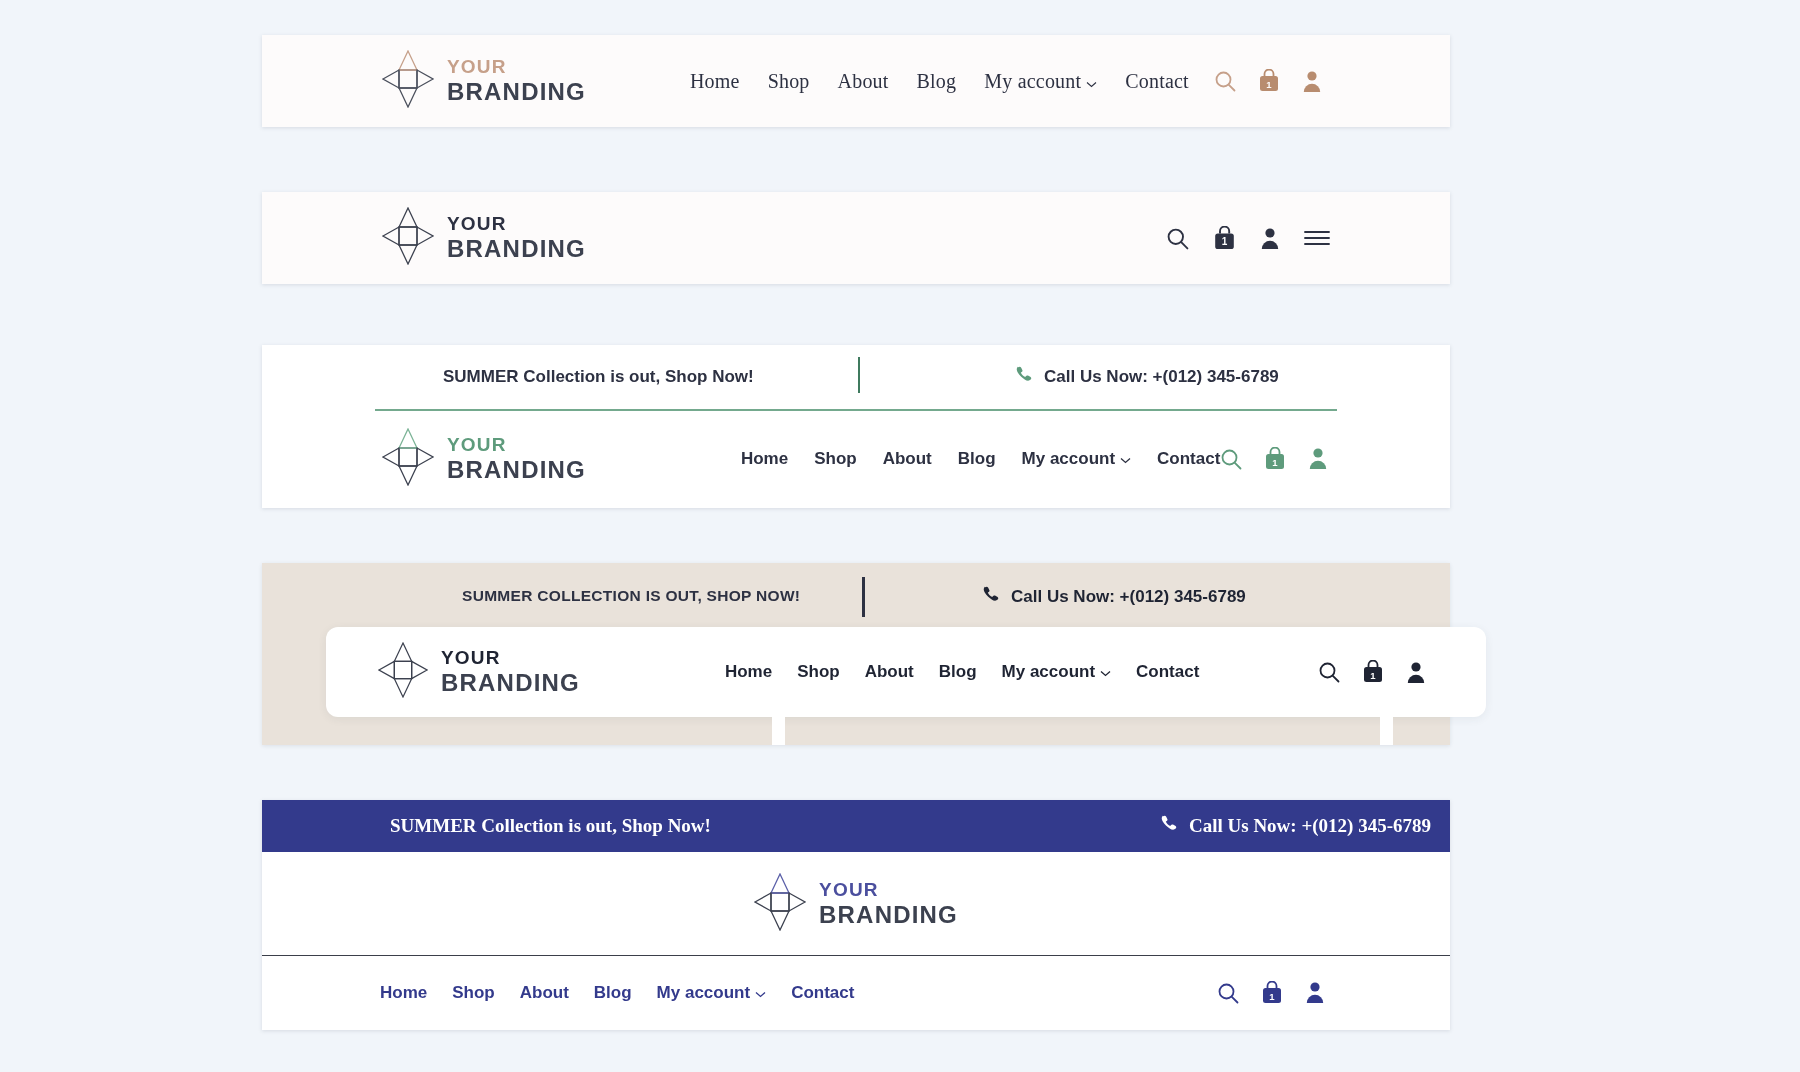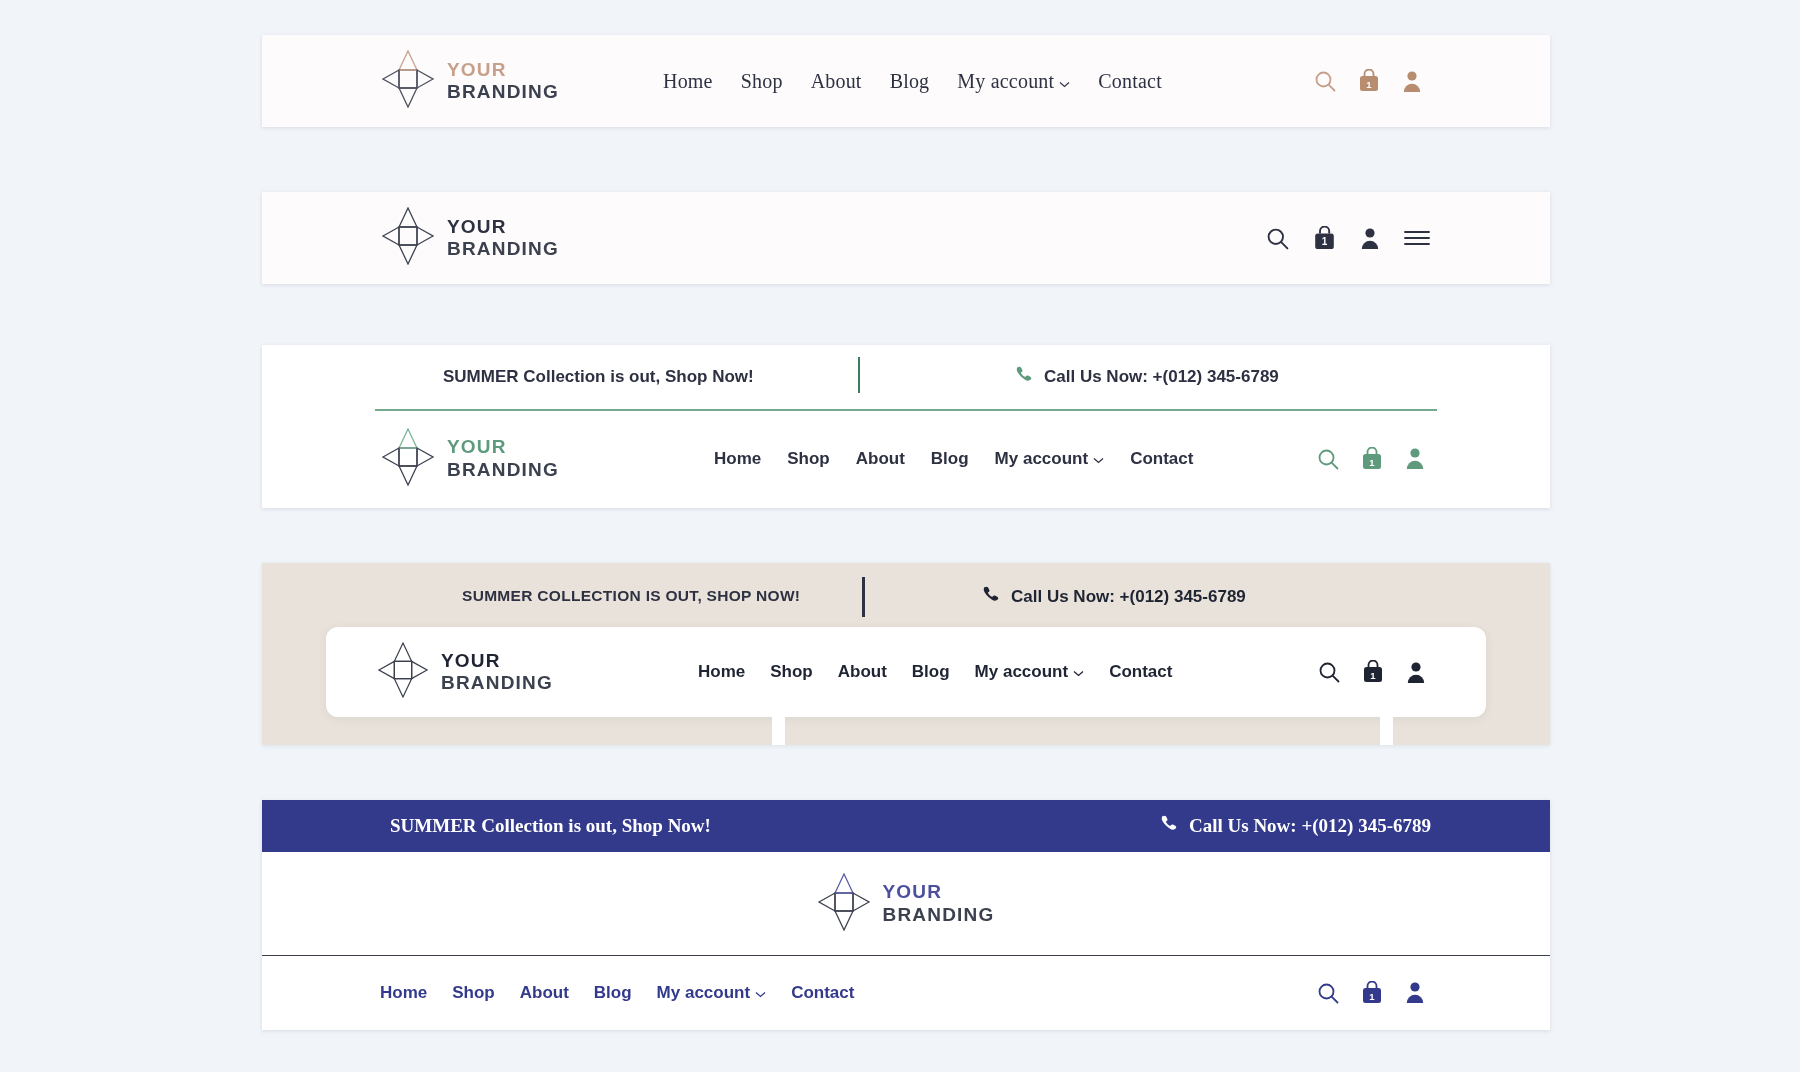--- a/index.html
+++ b/index.html
@@ -15,21 +15,21 @@
   .page {
     width: 1800px;
     height: 1072px;
     position: relative;
   }
 
   
   .section {
     position: absolute;
     left: 262px;
-    width: 1288px;
+    width: 1188px;
   }
 
   
   #header-1 {
     top: 35px;
     height: 92px;
     background: #fdfbfb;
     box-shadow: 0 1px 4px rgba(40,50,70,.13);
     display: flex;
     align-items: center;
@@ -291,21 +291,21 @@
     display: flex;
     flex-direction: column;
     line-height: 1.16;
   }
   .logo-top {
     font-size: 19px;
     font-weight: 700;
     letter-spacing: 1.2px;
   }
   .logo-bottom {
-    font-size: 19px;
+    font-size: 24px;
     font-weight: 700;
     letter-spacing: 1.2px;
     color: #3c414f;
   }
 
   
   .icon-btn {
     display: inline-flex;
     align-items: center;
     justify-content: center;

